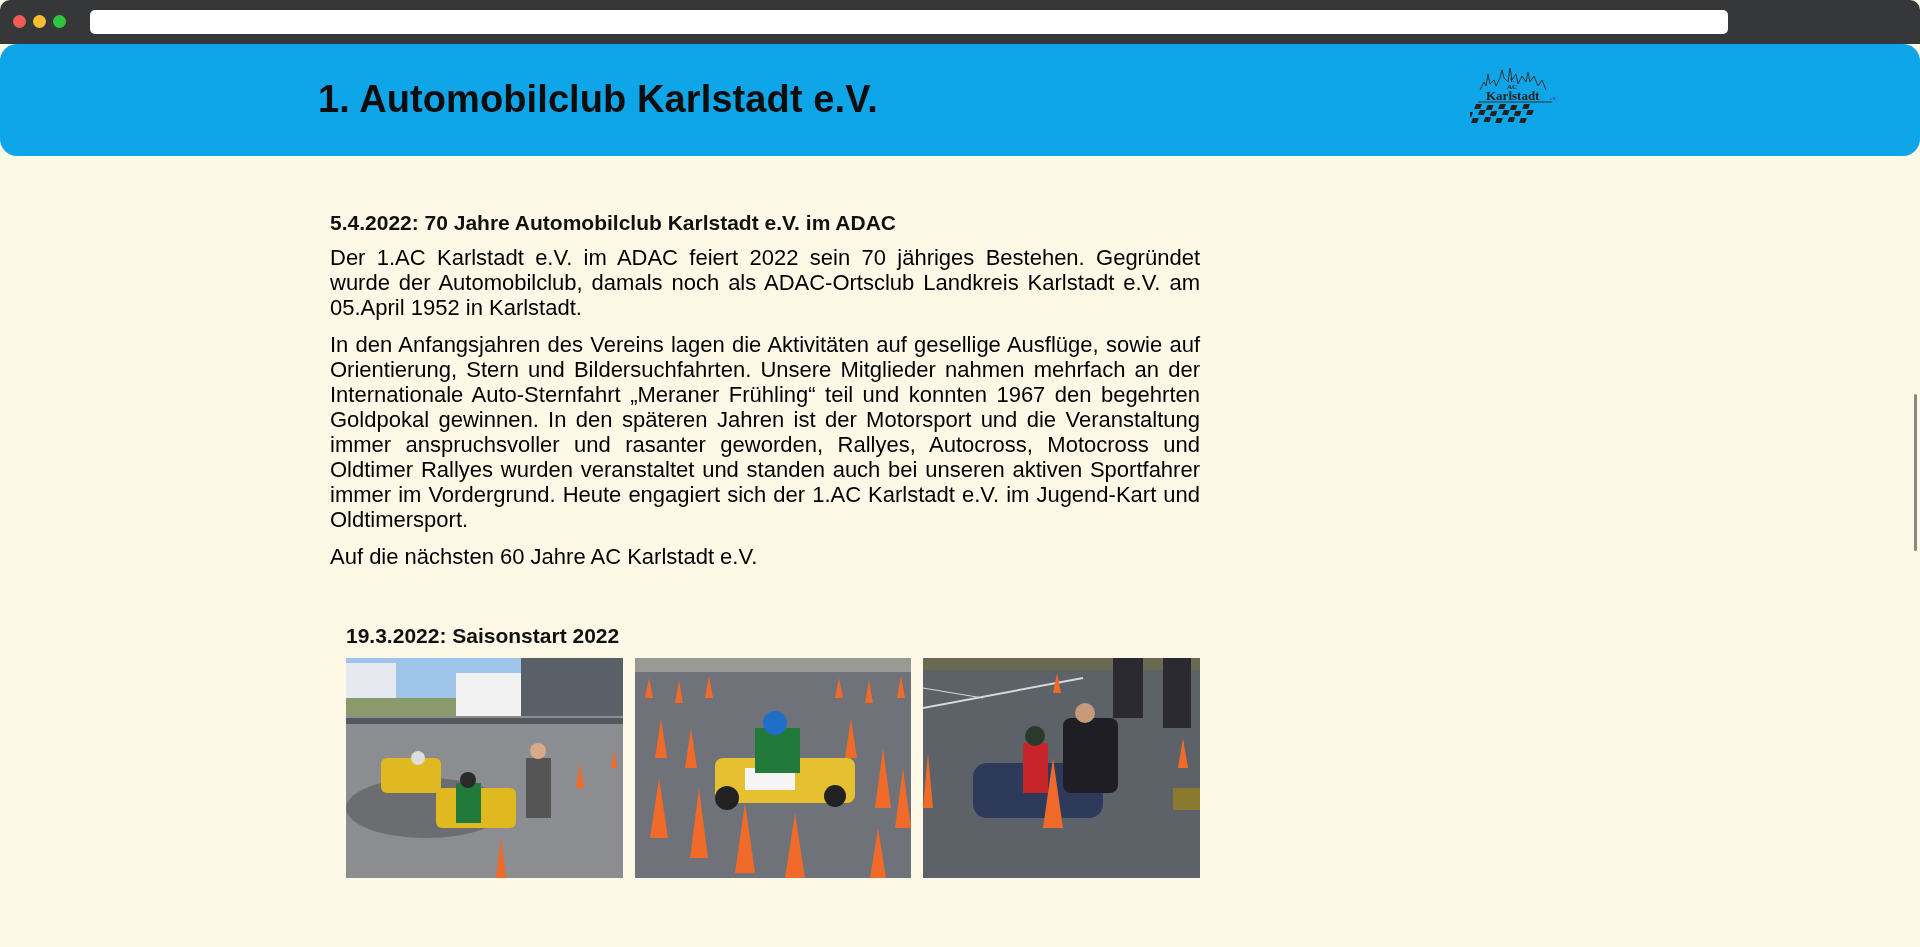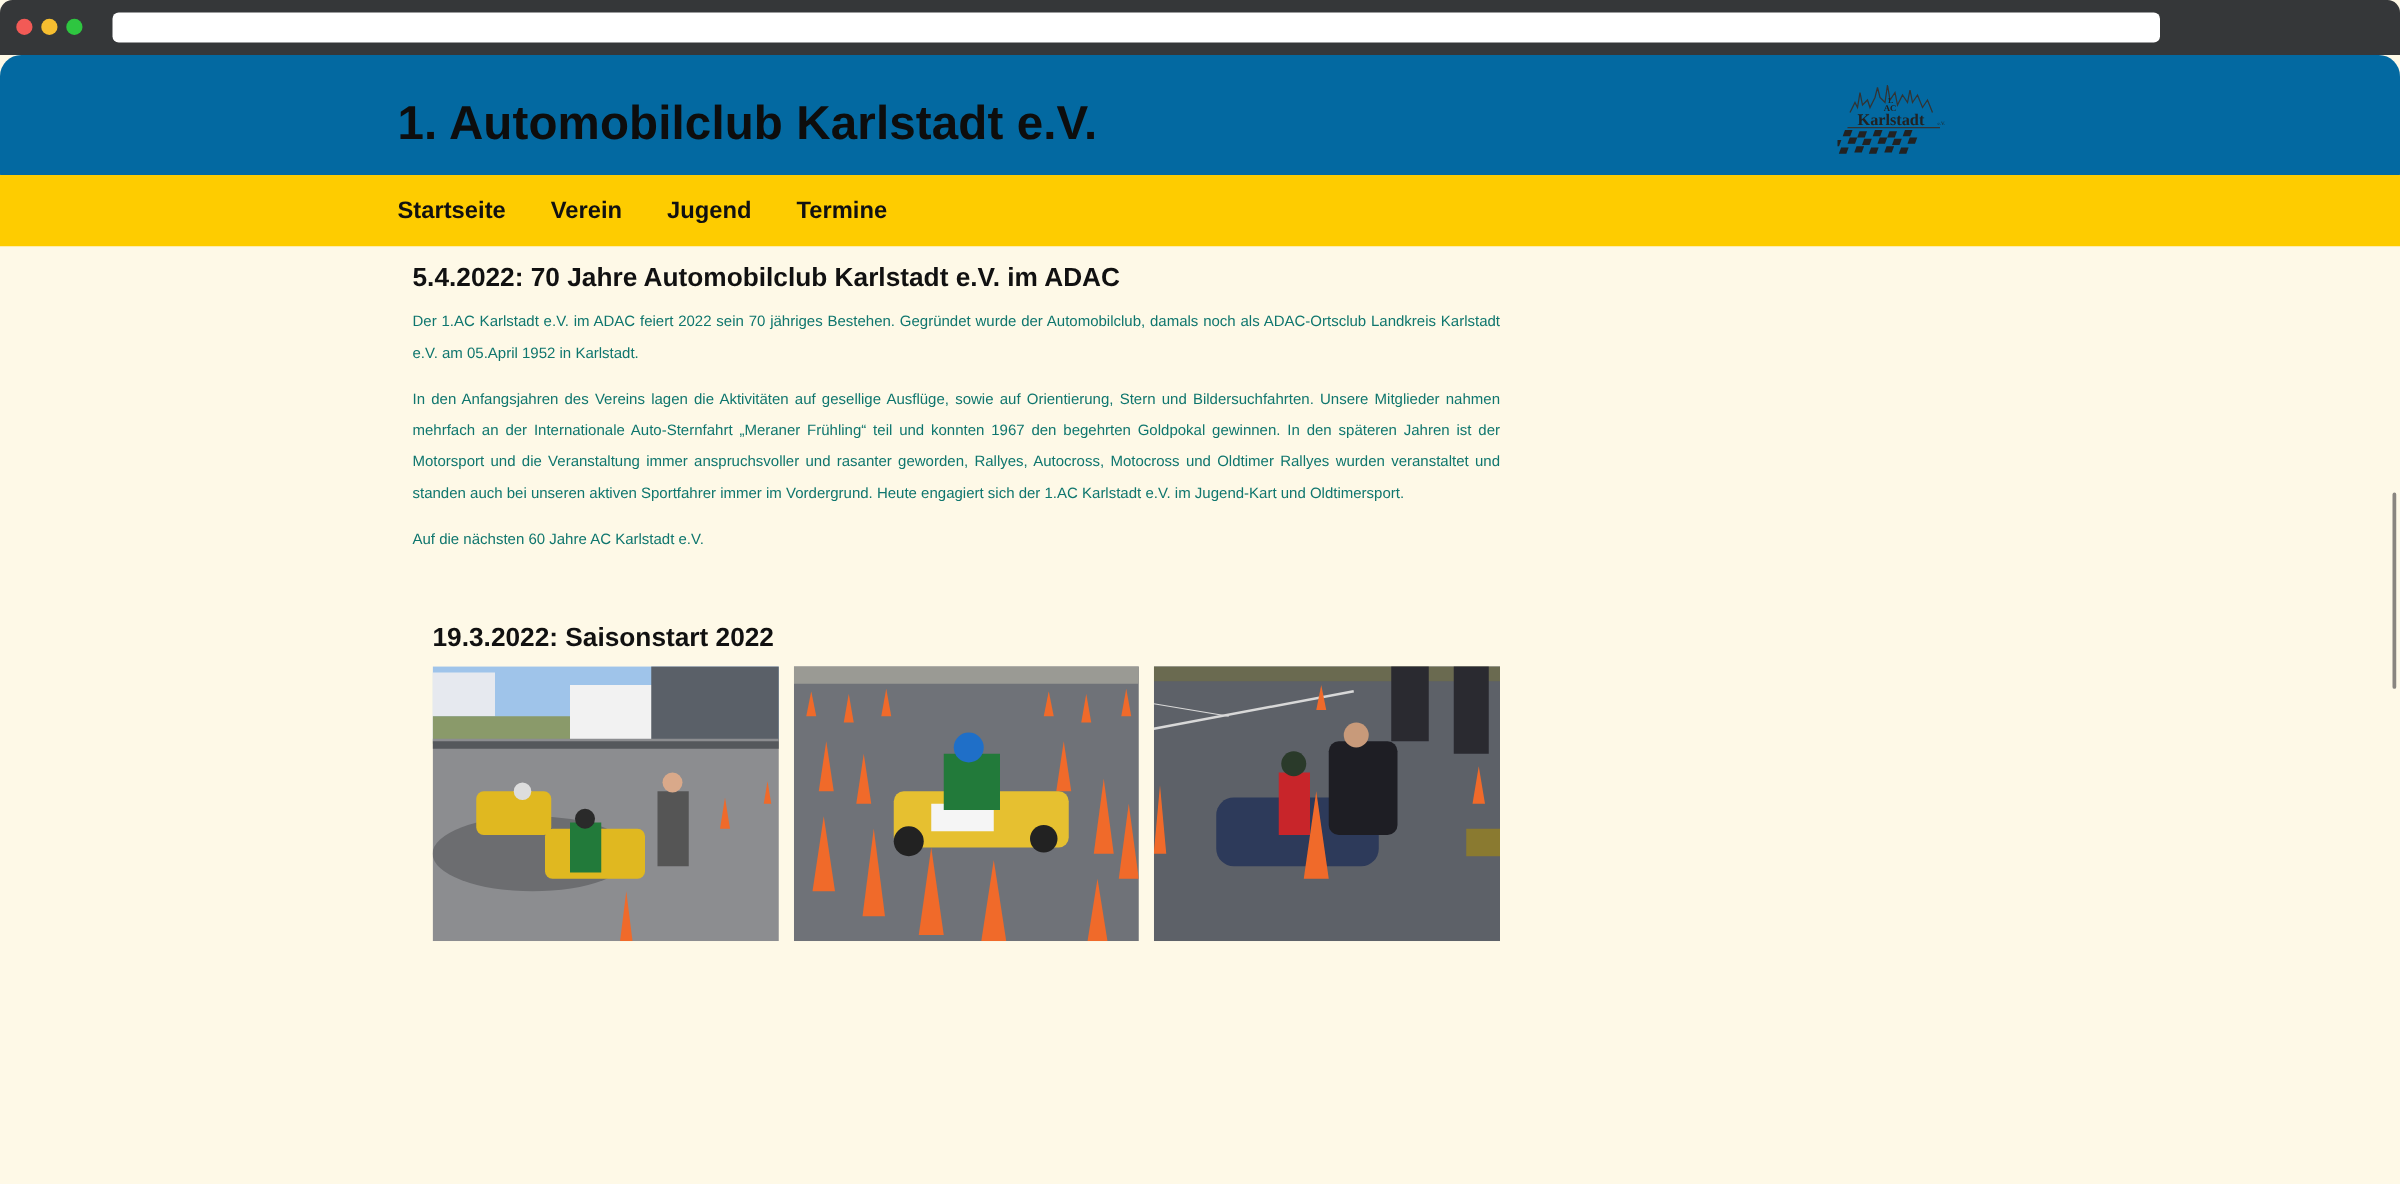--- a/index.html
+++ b/index.html
@@ -10,31 +10,31 @@
   .chrome { position: absolute; left: 0; top: 0; width: 1920px; height: 44px; background: #353739; border-radius: 10px 10px 0 0; }
   .dot { position: absolute; top: 15px; width: 13px; height: 13px; border-radius: 50%; }
   .dot.red { left: 13px; background: #f25a56; }
   .dot.yellow { left: 33px; background: #f6be30; }
   .dot.green { left: 53px; background: #2ec640; }
   .urlbar { position: absolute; left: 90px; top: 10px; width: 1638px; height: 24px; background: #ffffff; border-radius: 5px; }
 
   
   .page { position: absolute; left: 0; top: 44px; width: 1920px; height: 903px; background: #fef9e7; overflow: hidden; }
 
-  .site-header { position: absolute; left: 0; top: 0; width: 1920px; height: 112px; background: #0369a1; border-radius: 17px; }
+  .site-header { position: absolute; left: 0; top: 0; width: 1920px; height: 112px; background: #0ea5e9; border-radius: 17px; }
   .site-title { position: absolute; left: 318px; top: 34px; font-size: 38px; font-weight: bold; color: #0d0d0d; letter-spacing: 0.1px; white-space: nowrap; }
   .logo { position: absolute; left: 1470px; top: 16px; width: 90px; height: 66px; }
 
   .navbar { position: absolute; left: 0; top: 96px; width: 1920px; height: 57px; background: #fecc00; }
   .nav-items { position: absolute; left: 318px; top: 0; height: 57px; display: flex; align-items: center; }
   .nav-item { font-size: 19px; font-weight: bold; color: #111; margin-right: 36px; cursor: pointer; white-space: nowrap; }
 
   .content { position: absolute; left: 330px; top: 153px; width: 870px; }
   .post-title { font-size: 21px; font-weight: bold; color: #111; margin-top: 14px; margin-bottom: 10px; white-space: nowrap; }
-  .post-text { font-size: 12px; line-height: 25px; text-align: justify; color: #0f766e; margin-bottom: 12px; }
+  .post-text { font-size: 22px; line-height: 25px; text-align: justify; color: #000000; margin-bottom: 12px; }
   .post2 { margin-top: 55px; margin-left: 16px; }
   .gallery { display: flex; gap: 12px; margin-top: 10px; }
   .photo { width: 282px; height: 220px; position: relative; overflow: hidden; cursor: pointer; }
 
   .scroll-track { position: absolute; right: 0; top: 44px; width: 12px; height: 903px; }
   .scroll-thumb { position: absolute; right: 3px; top: 350px; width: 3px; height: 157px; background: #8a8680; border-radius: 2px; }
 </style>
 </head>
 <body>
 
@@ -74,28 +74,20 @@
           <rect x="24" y="58" width="6" height="5" transform="skewX(-20)"></rect>
           <rect x="36" y="57" width="6" height="5" transform="skewX(-20)"></rect>
           <rect x="48" y="58" width="6" height="5" transform="skewX(-20)"></rect>
           <rect x="60" y="57" width="6" height="5" transform="skewX(-20)"></rect>
           <rect x="72" y="58" width="6" height="5" transform="skewX(-20)"></rect>
         </g>
       </svg>
     </div>
   </header>
 
-  <nav class="navbar">
-    <div class="nav-items">
-      <a class="nav-item">Startseite</a>
-      <a class="nav-item">Verein</a>
-      <a class="nav-item">Jugend</a>
-      <a class="nav-item">Termine</a>
-    </div>
-  </nav>
 
   <main class="content">
     <article>
       <h2 class="post-title">5.4.2022: 70 Jahre Automobilclub Karlstadt e.V. im ADAC</h2>
       <p class="post-text">Der 1.AC Karlstadt e.V. im ADAC feiert 2022 sein 70 jähriges Bestehen. Gegründet wurde der Automobilclub, damals noch als ADAC-Ortsclub Landkreis Karlstadt e.V. am 05.April 1952 in Karlstadt.</p>
       <p class="post-text">In den Anfangsjahren des Vereins lagen die Aktivitäten auf gesellige Ausflüge, sowie auf Orientierung, Stern und Bildersuchfahrten. Unsere Mitglieder nahmen mehrfach an der Internationale Auto-Sternfahrt „Meraner Frühling“ teil und konnten 1967 den begehrten Goldpokal gewinnen. In den späteren Jahren ist der Motorsport und die Veranstaltung immer anspruchsvoller und rasanter geworden, Rallyes, Autocross, Motocross und Oldtimer Rallyes wurden veranstaltet und standen auch bei unseren aktiven Sportfahrer immer im Vordergrund. Heute engagiert sich der 1.AC Karlstadt e.V. im Jugend-Kart und Oldtimersport.</p>
       <p class="post-text">Auf die nächsten 60 Jahre AC Karlstadt e.V.</p>
     </article>
 
     <article class="post2">

